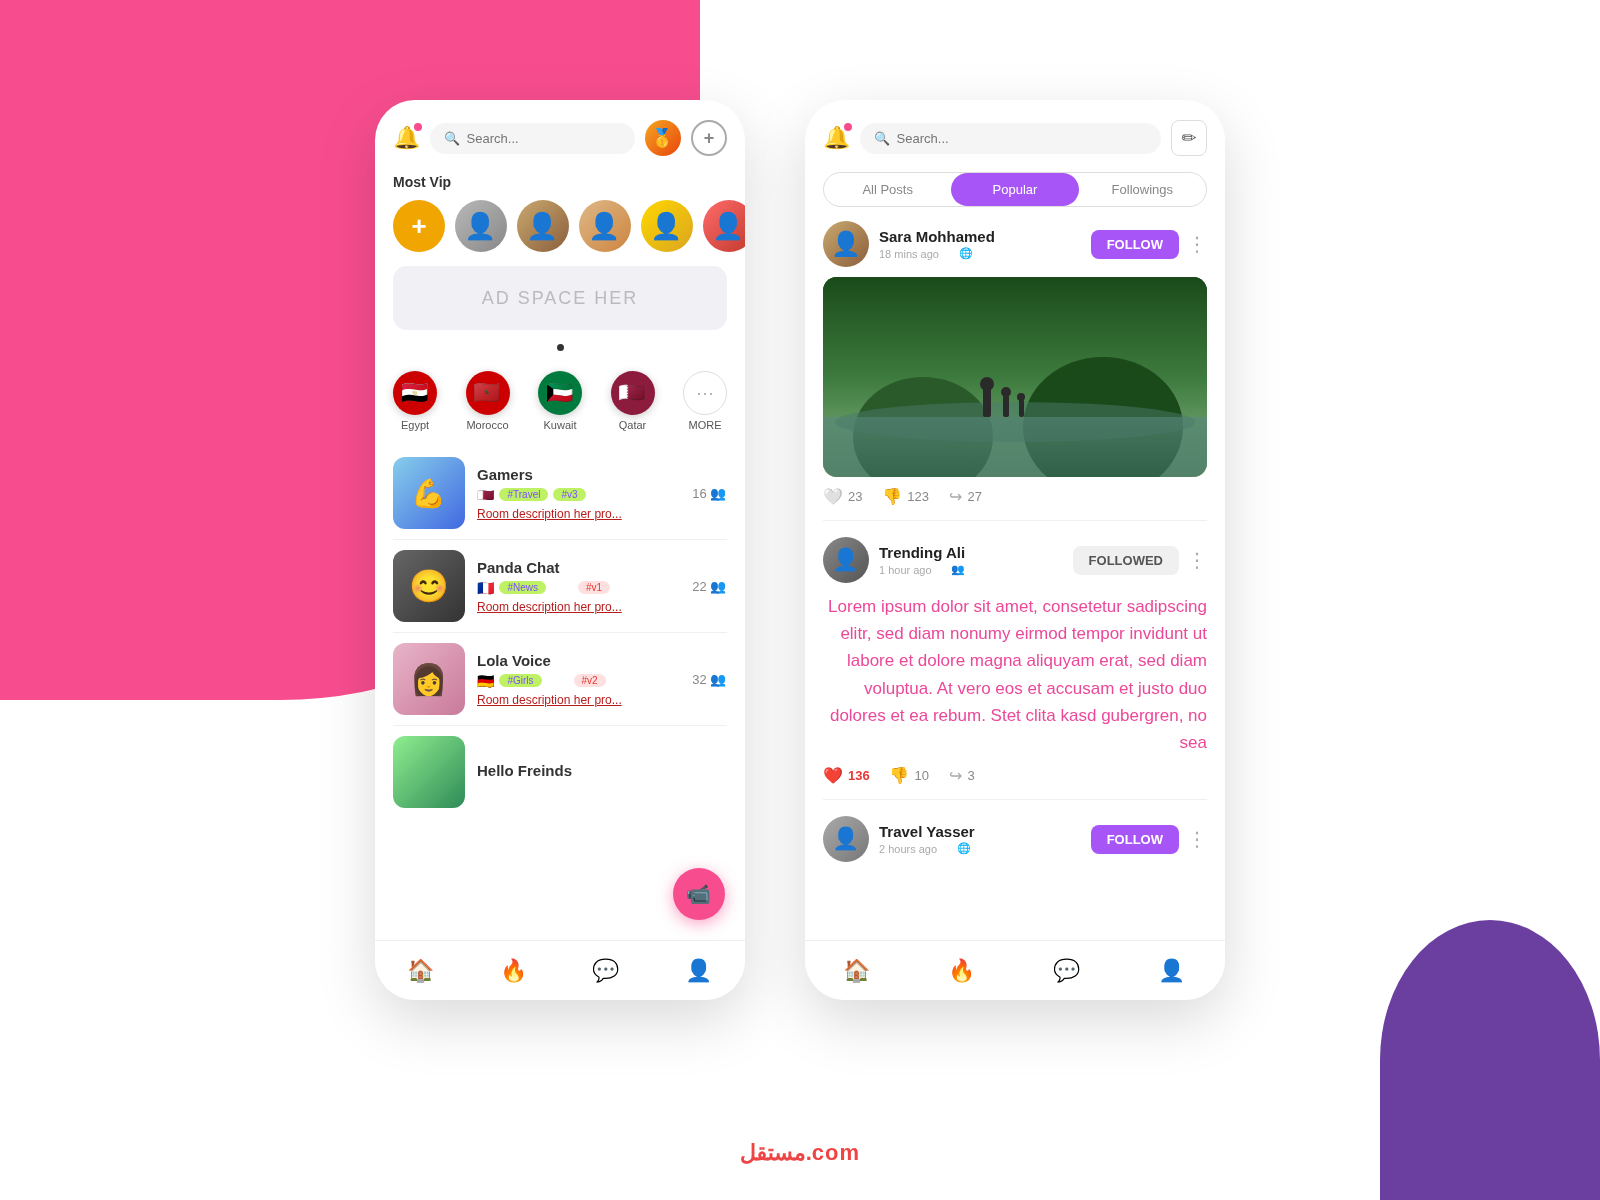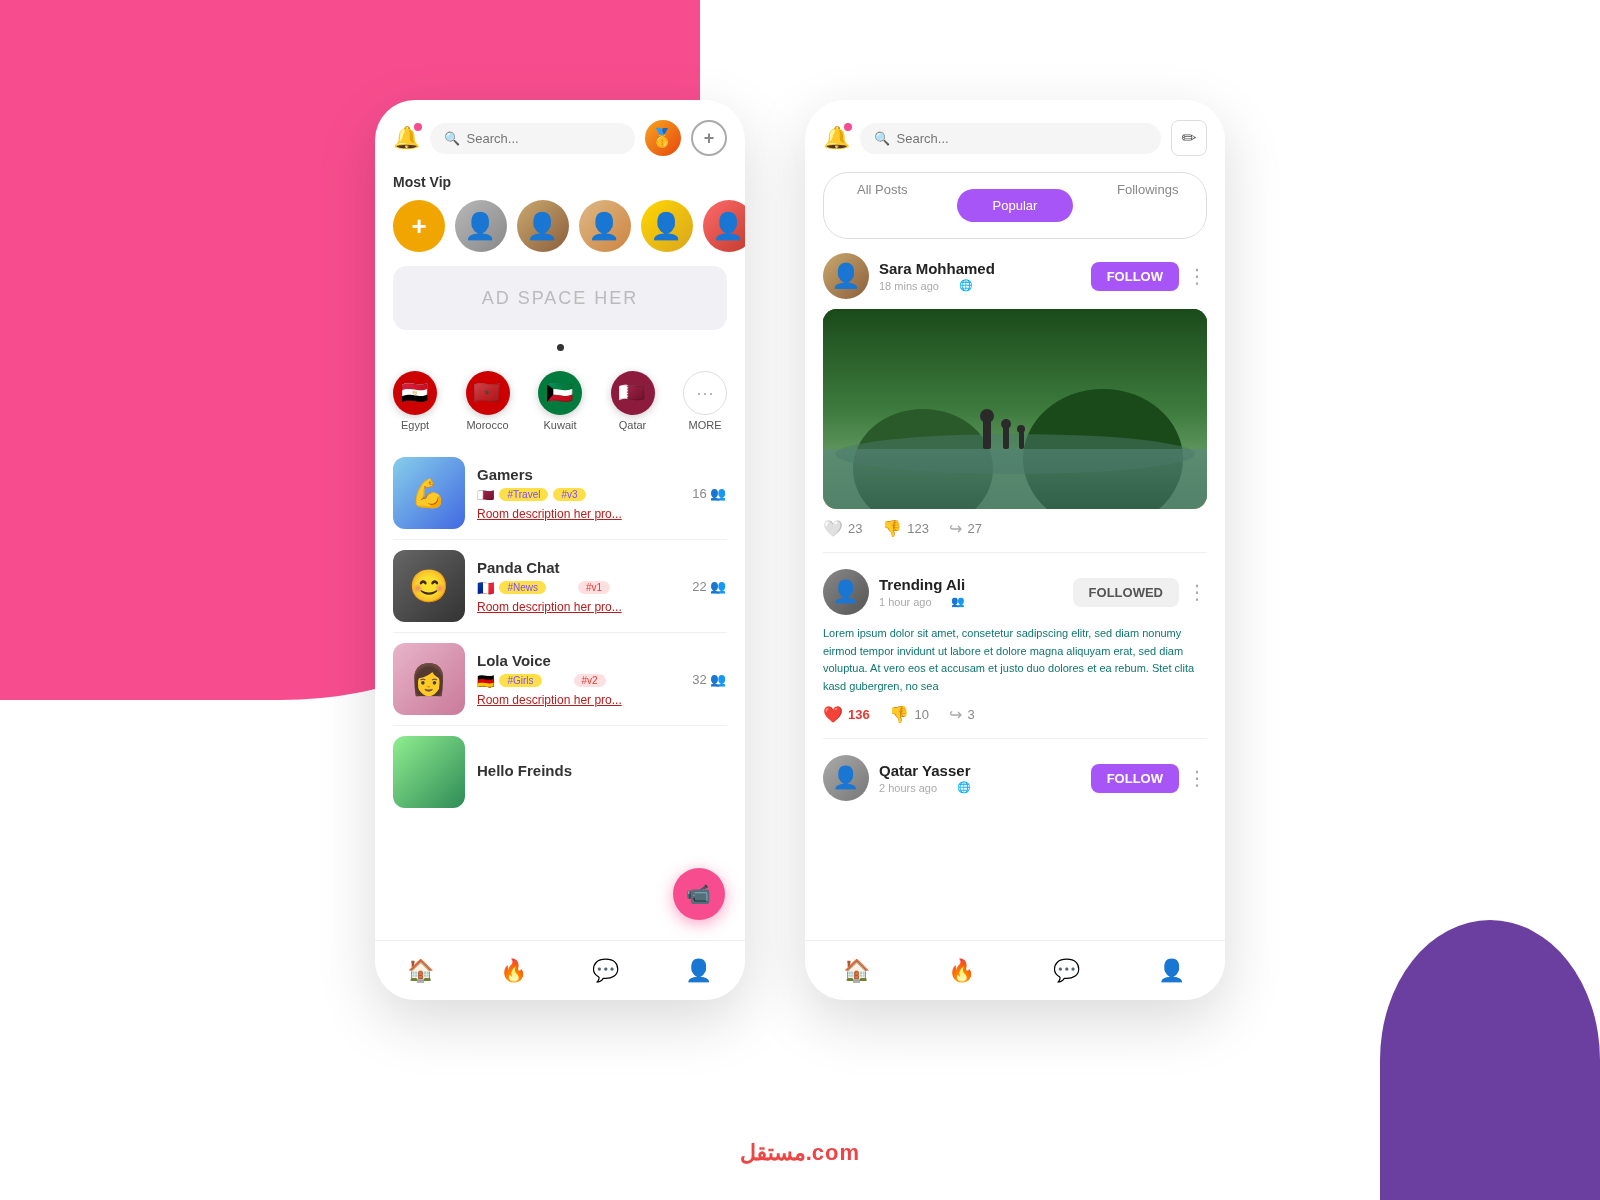--- a/index.html
+++ b/index.html
@@ -276,21 +276,21 @@
       color: #333;
       margin-bottom: 4px;
     }
     .room-tags {
       display: flex; gap: 5px; margin-bottom: 4px; align-items: center;
     }
     .flag-tag {
       font-size: 14px;
     }
     .tag-badge {
-      background: #fde047;
+      background: #bef264;
       color: #7c4dff;
       border-radius: 10px;
       padding: 1px 8px;
       font-size: 10px;
       font-weight: 500;
     }
     .tag-badge2 {
       background: #ffe0e0;
       color: #e53935;
       border-radius: 10px;
@@ -373,21 +373,21 @@
       text-align: center;
       padding: 9px 0;
       font-size: 13px;
       color: #888;
       cursor: pointer;
     }
     .rp-filter-tab.active {
       background: #a855f7;
       color: white;
       border-radius: 22px;
-      margin: 16px;
+      margin: 0;
     }
 
     .rp-posts {
       padding: 0 18px;
       overflow-y: auto;
       height: calc(900px - 130px);
     }
 
     .rp-post {
       margin-bottom: 16px;
@@ -471,24 +471,25 @@
     .action-item {
       display: flex; align-items: center; gap: 5px;
       font-size: 13px; color: #888;
     }
     .action-icon-heart { font-size: 16px; color: #ddd; }
     .action-icon-heart-filled { font-size: 16px; color: #e53935; }
     .action-icon-dislike { font-size: 16px; color: #aaa; }
     .action-icon-share { font-size: 16px; color: #aaa; }
 
     .rp-post-text {
-      font-size: 11px;
-      color: #0f766e;
+      font-size: 17px;
+      color: #ec4899;
       line-height: 1.6;
       margin-bottom: 10px;
+      text-align: right;
     }
   </style>
 </head>
 <body>
 
 <div class="bg-pink-blob"></div>
 <div class="bg-white-triangle"></div>
 <div class="bg-purple-blob"></div>
 
 <div class="bg-watermark">مستقل.com</div>
@@ -761,21 +762,21 @@
           </div>
         </div>
       </div>
 
       <div class="rp-post" style="border-bottom:none;">
         <div class="rp-post-header">
           <div class="rp-avatar rp-av3" style="display:flex;align-items:center;justify-content:center;">
             <span style="font-size:22px;color:#fff;">👤</span>
           </div>
           <div class="rp-user-info">
-            <div class="rp-username">Qatar Yasser</div>
+            <div class="rp-username">Travel Yasser</div>
             <div class="rp-time">
               <span>2 hours ago</span>
               <span class="globe-icon">🌐</span>
             </div>
           </div>
           <button class="follow-btn">FOLLOW</button>
           <span class="more-btn">⋮</span>
         </div>
       </div>
 

